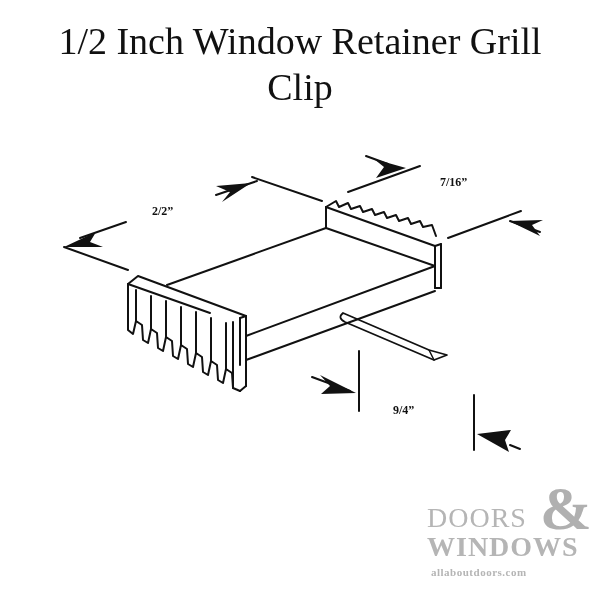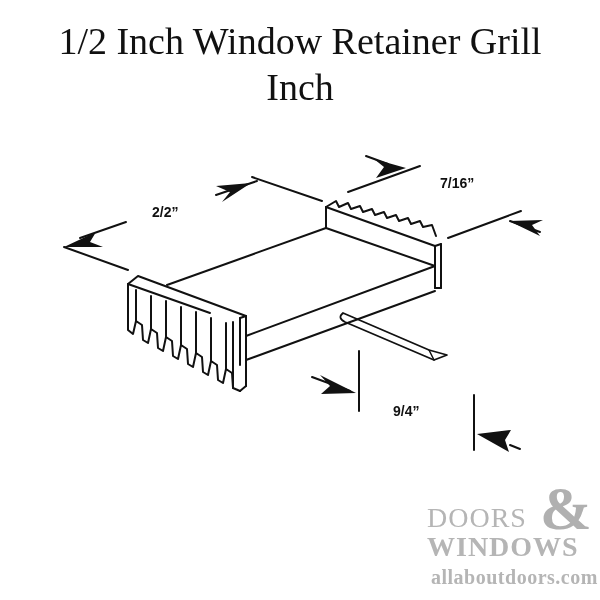--- a/index.html
+++ b/index.html
@@ -5,39 +5,39 @@
     html, body { margin: 0; padding: 0; background: #ffffff; }
     body { width: 600px; height: 600px; position: relative; overflow: hidden; }
     .title {
       position: absolute; left: 0; top: 18px; width: 600px;
       text-align: center; font-family: "Liberation Serif", "DejaVu Serif", serif;
       font-size: 38px; line-height: 46px; color: #111111;
     }
     .title span { display: block; }
     svg.drawing { position: absolute; left: 0; top: 0; }
     .dim-label {
-      position: absolute; font-family: Liberation Sans, sans-serif;
-      font-weight: bold; font-size: 14px; color: #111111;
+      position: absolute; font-family: Liberation Serif, serif;
+      font-weight: bold; font-size: 12px; color: #111111;
     }
     .logo {
       position: absolute; left: 420px; top: 485px; width: 180px; height: 110px;
       font-family: "Liberation Serif", "DejaVu Serif", serif; color: #b5b5b5;
     }
     .logo .l1 { position: absolute; left: 20px; top: 0px; font-size: 17px; letter-spacing: 1px; }
     .logo .l2 { position: absolute; left: 7px; top: 17px; font-size: 28px; font-weight: normal; letter-spacing: 1px; }
     .logo .l3 { position: absolute; left: 7px; top: 46px; font-size: 28px; font-weight: bold; letter-spacing: 1px; }
-    .logo .l4 { position: absolute; left: 11px; top: 81px; font-size: 20px; font-weight: bold; letter-spacing: 0.5px; }
+    .logo .l4 { position: absolute; left: 11px; top: 81px; font-size: 11px; font-weight: bold; letter-spacing: 0.5px; }
     .logo .amp { position: absolute; left: 120px; top: -12px; font-size: 62px; font-weight: bold; color: #b0b0b0; }
   </style>
 </head>
 <body>
 
 <div class="title">
   <span>1/2 Inch Window Retainer Grill</span>
-  <span>Inch</span>
+  <span>Clip</span>
 </div>
 
 <svg class="drawing" width="600" height="600" viewBox="0 0 600 600">
   <g fill="none" stroke="#111" stroke-width="2" stroke-linejoin="round" stroke-linecap="round">
 
     <g>
       <line x1="167" y1="285" x2="326" y2="228"></line>
       <line x1="326" y1="228" x2="435" y2="266"></line>
       <line x1="246" y1="336" x2="435" y2="266"></line>
       <line x1="246" y1="360" x2="435" y2="291"></line>

